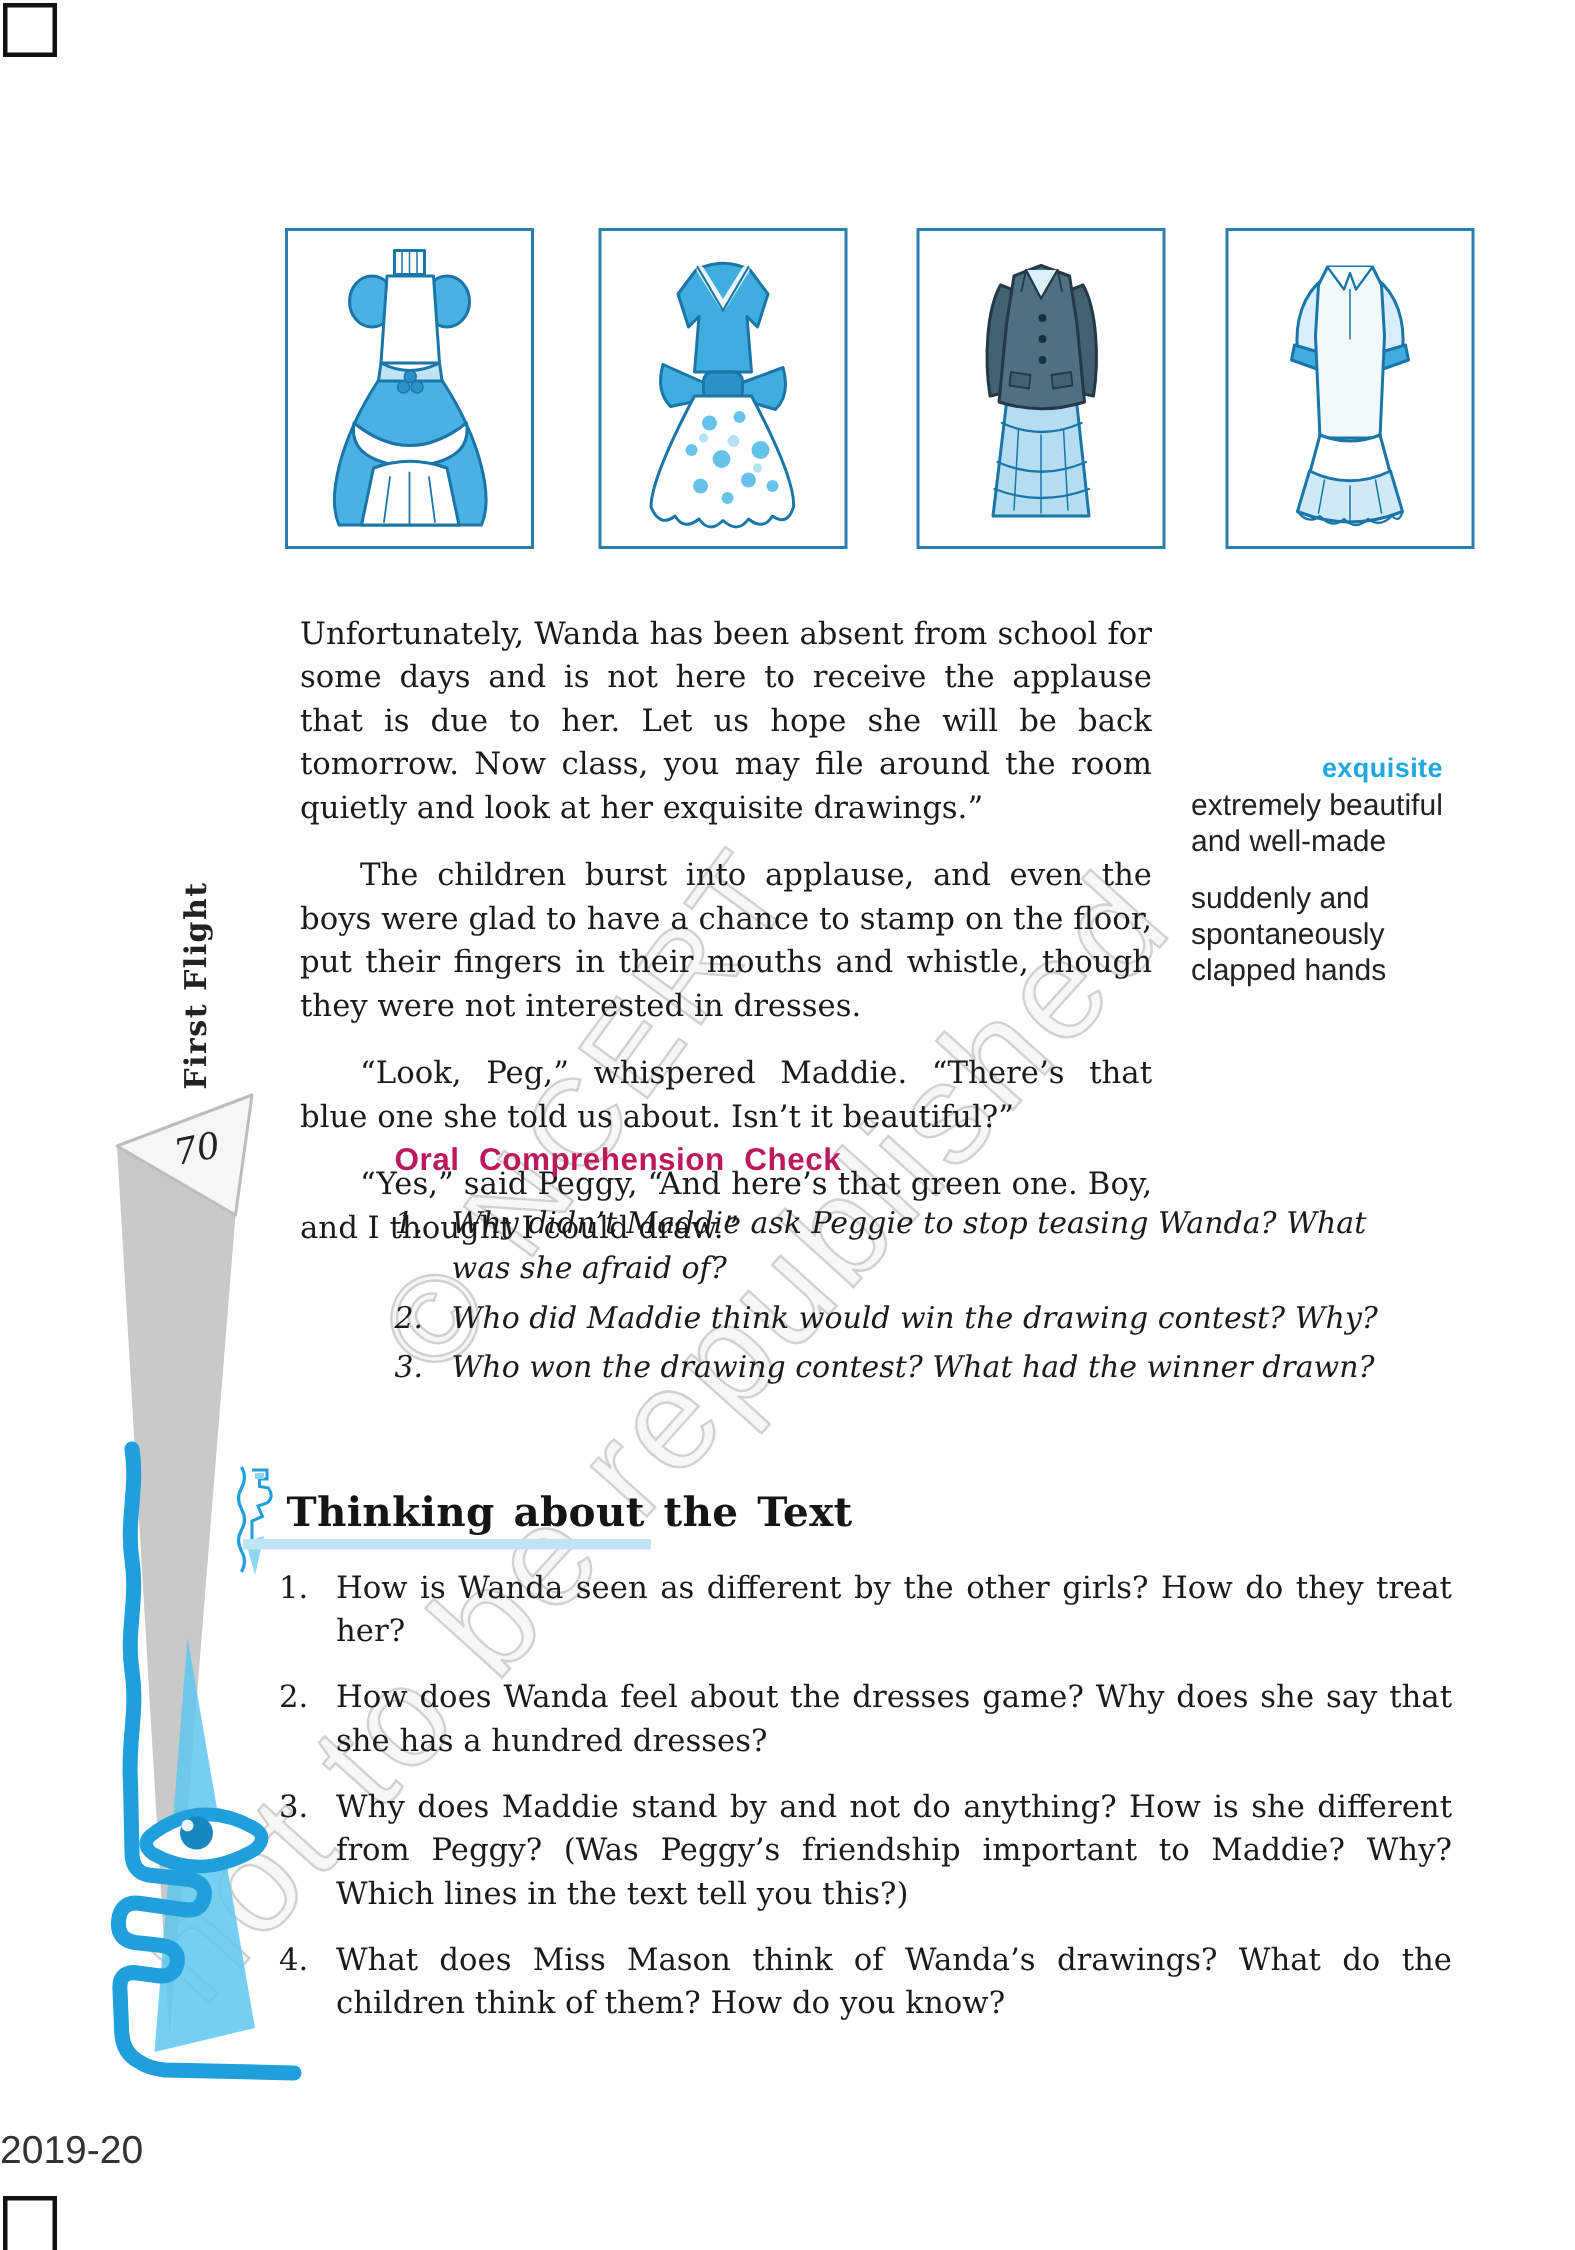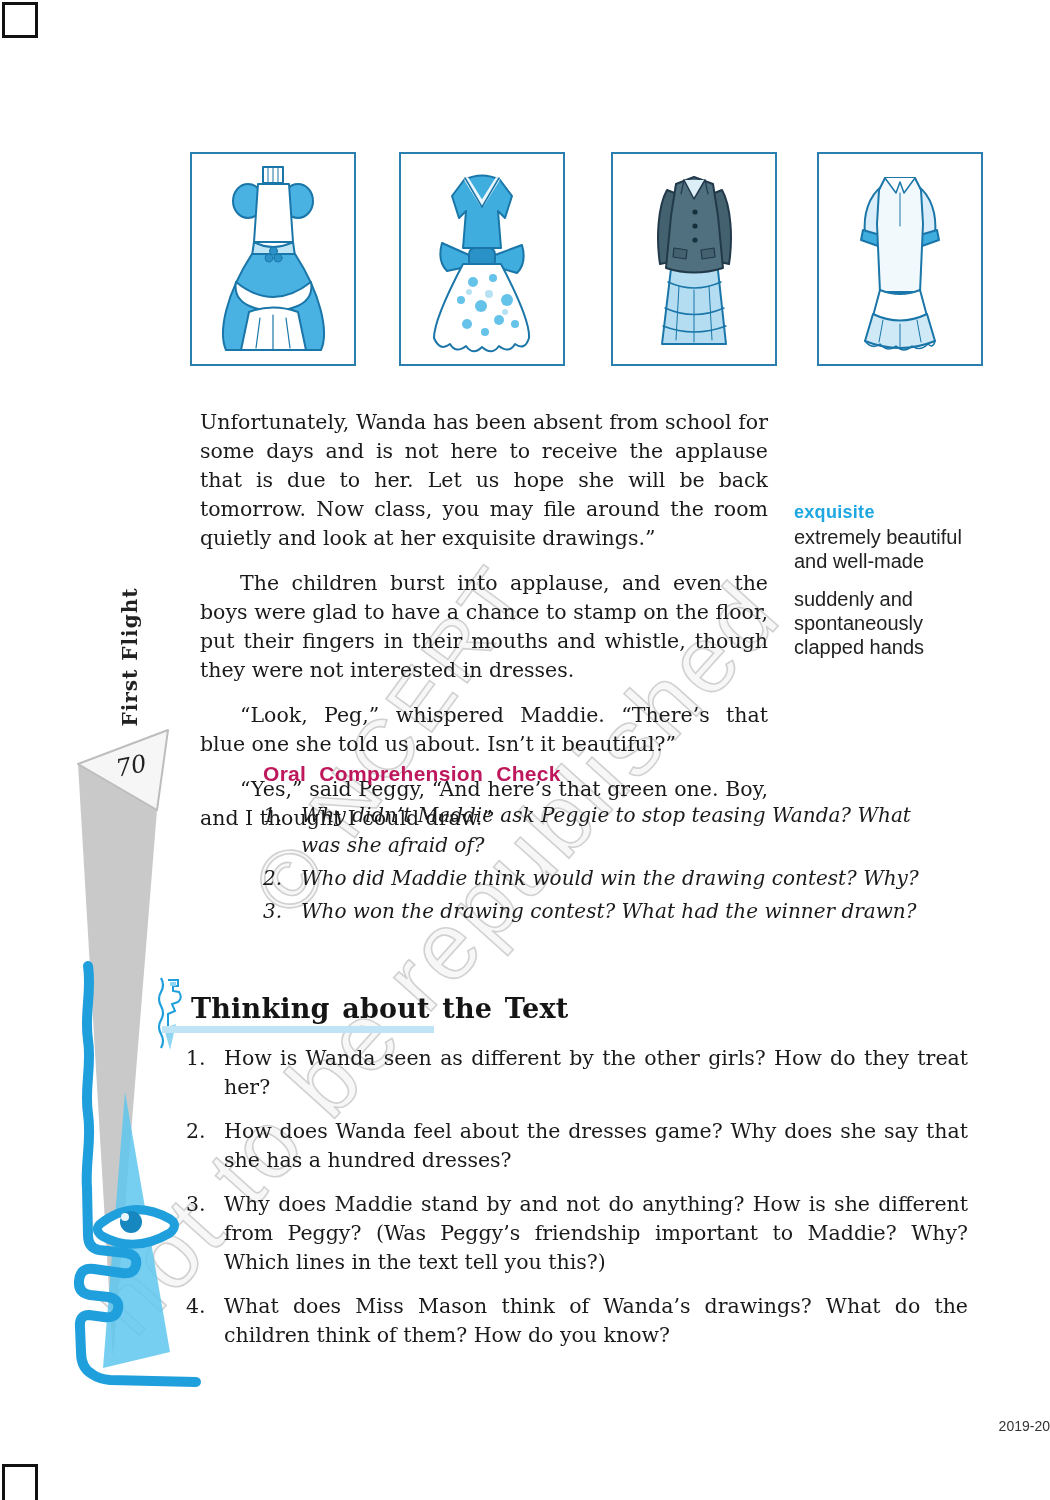--- a/index.html
+++ b/index.html
@@ -16,21 +16,21 @@
          border:2px solid #2a7fae;z-index:2;}
   .frame svg{display:block;width:100%;height:100%;}
   
   .story{position:absolute;left:184px;top:392px;width:600px;z-index:2;
          font-size:20.5px;line-height:29px;text-align:justify;}
   .story p{margin:16px;}
   .story p.indent{text-indent:40px;}
   
   .glossary{position:absolute;left:794px;top:500px;width:168px;z-index:2;
             font-family:"Liberation Sans", sans-serif;}
-  .glossary .term{color:#1ea7e1;font-weight:bold;font-size:18px;line-height:25px;letter-spacing:.3px;}
+  .glossary .term{color:#1ea7e1;font-weight:bold;font-size:18px;line-height:25px;letter-spacing:.3px;text-align:right;}
   .glossary .def{color:#222;font-size:20px;line-height:24px;margin-bottom:14px;}
   
   .occ-heading{position:absolute;left:263px;top:762px;z-index:2;color:#be185d;
                font-family:"Liberation Sans", sans-serif;font-weight:bold;font-size:21px;
                letter-spacing:.3px;word-spacing:7px;}
   .occ-list{position:absolute;left:263px;top:800px;width:672px;z-index:2;
             font-style:italic;font-size:20px;line-height:30px;}
   .occ-list .item{display:flex;margin-bottom:3px;}
   .occ-list .num{width:38px;flex:0 0 38px;}
   
@@ -44,22 +44,22 @@
   .think-underline{position:absolute;left:162px;top:1026px;width:272px;height:7px;
                    background:#bfe4f6;z-index:2;}
   .think-heading{position:absolute;left:191px;top:993px;z-index:3;font-weight:bold;font-size:27px;
                  letter-spacing:.2px;word-spacing:3px;color:#151515;}
   .think-list{position:absolute;left:186px;top:1044px;width:782px;z-index:2;
               font-size:20.5px;line-height:29px;}
   .think-list .item{display:flex;margin-bottom:15px;}
   .think-list .num{width:38px;flex:0 0 38px;}
   .think-list .text{flex:1;text-align:justify;}
   
-  .footer{position:absolute;left:0;top:1418px;width:100%;text-align:right;z-index:2;
-          font-family:"Liberation Sans", sans-serif;font-size:14px;color:#333;}
+  .footer{position:absolute;left:0;top:1418px;width:100%;text-align:left;z-index:2;
+          font-family:"Liberation Sans", sans-serif;font-size:26px;color:#333;}
 </style>
 </head>
 <body>
 
 <div class="page">
 
   <svg class="wm" width="1050" height="1500" viewBox="0 0 1050 1500">
     <g font-family="Liberation Sans, sans-serif" fill="rgba(200,200,200,0.18)" stroke="#c6c6c6" stroke-width="1.6" opacity="0.8">
       <text x="295" y="920" font-size="82" letter-spacing="6" transform="rotate(-54 295 920)">© NCERT</text>
       <text x="135" y="1340" font-size="95" letter-spacing="4" transform="rotate(-48 135 1340)">not to be republished</text>

